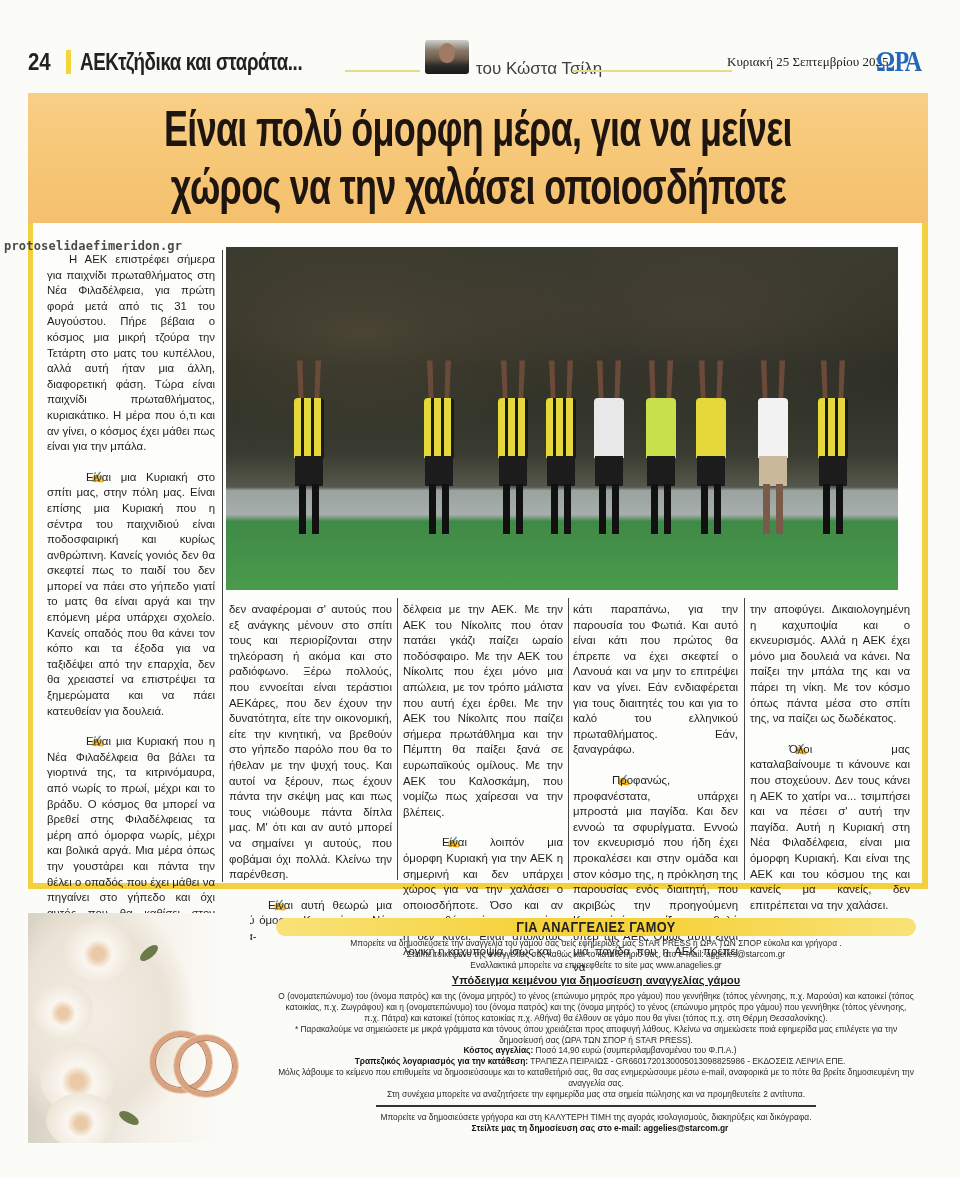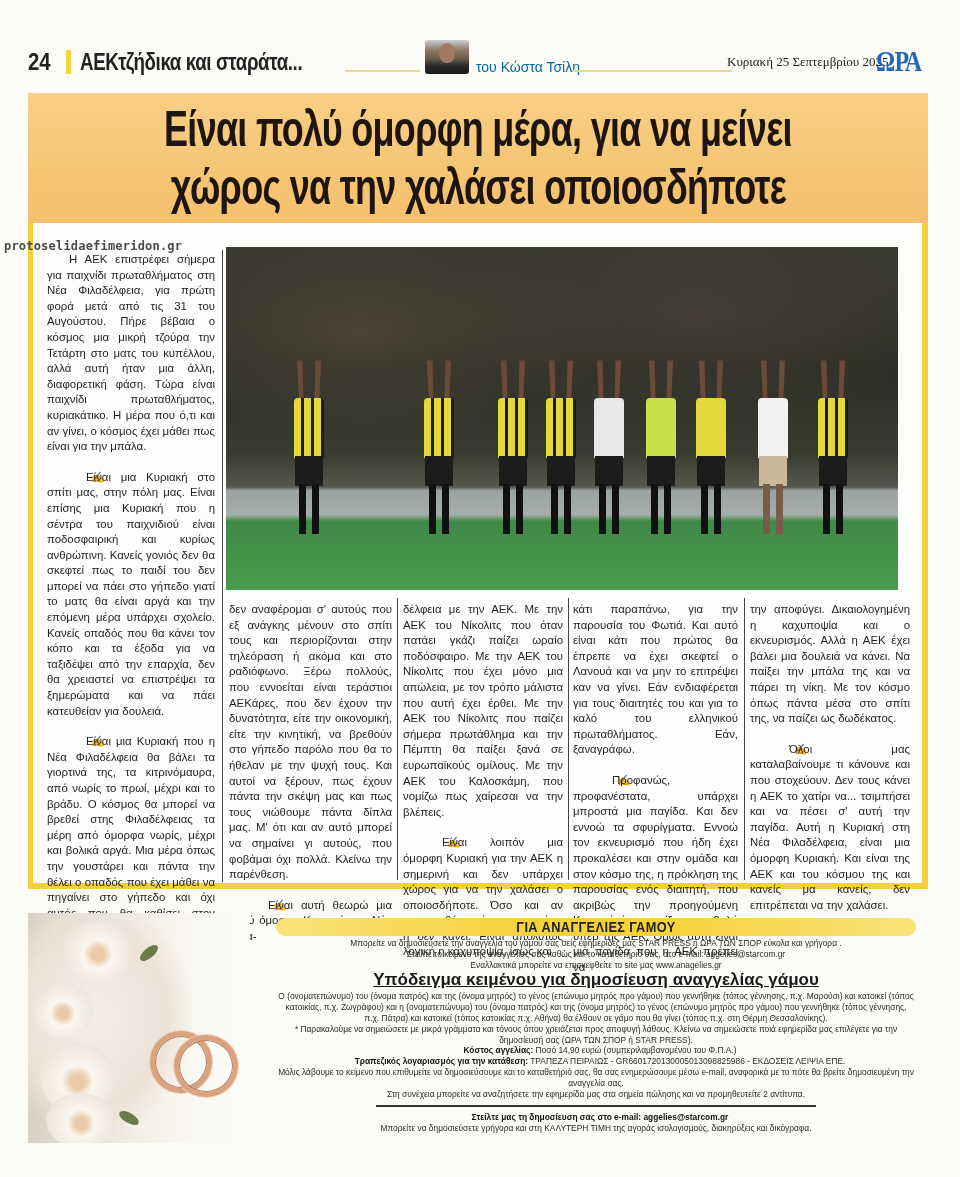--- a/index.html
+++ b/index.html
@@ -7,21 +7,21 @@
   body { position: relative; font-family: "Liberation Sans", sans-serif; color: #1a1a1a; }
 
   
   .header { position: absolute; left: 0; top: 40px; width: 960px; height: 48px; }
   .page-num { position: absolute; left: 28px; top: 8px; font-family: "Liberation Sans", sans-serif; font-weight: bold; font-size: 24px; color: #222; transform: scaleX(0.85); transform-origin: left; }
   .page-bar { position: absolute; left: 66px; top: 10px; width: 5px; height: 24px; background: #f5d63a; }
   .column-title { position: absolute; left: 80px; top: 8px; font-weight: bold; font-size: 24px; color: #222; transform: scaleX(0.78); transform-origin: left; letter-spacing: -0.5px; white-space: nowrap; }
   .rule-left { position: absolute; left: 345px; top: 30px; width: 75px; height: 2px; background: #e9d98a; }
   .author-photo { position: absolute; left: 425px; top: 0; width: 44px; height: 34px; border-radius: 3px; background: linear-gradient(180deg, #cfcfcf 0%, #8a7a6a 30%, #6a5a4a 55%, #2b2b2b 75%, #1a1a1a 100%); overflow: hidden; }
   .author-photo .face { position: absolute; left: 14px; top: 3px; width: 16px; height: 20px; border-radius: 50% 50% 45% 45%; background: #a07a62; }
-  .author-name { position: absolute; left: 476px; top: 19px; font-size: 14px; color: #0369a1; white-space: nowrap; }
+  .author-name { position: absolute; left: 476px; top: 19px; font-size: 17px; color: #404040; white-space: nowrap; }
   .rule-right { position: absolute; left: 572px; top: 30px; width: 160px; height: 2px; background: #e9d98a; }
   .issue-date { position: absolute; left: 727px; top: 14px; font-family: "Liberation Serif", serif; font-size: 13px; color: #222; white-space: nowrap; }
   .paper-logo { position: absolute; left: 876px; top: 4px; font-family: "Liberation Serif", serif; font-weight: bold; font-size: 30px; color: #2566b8; transform: scaleX(0.8); transform-origin: left; letter-spacing: -1px; }
 
   
   .frame { position: absolute; left: 28px; top: 93px; width: 900px; height: 796px; border: 6px solid #f4d03f; border-top: none; border-left-width: 5px; }
   .headline-banner { position: absolute; left: 28px; top: 93px; width: 900px; height: 130px; background: linear-gradient(180deg, #f8cf86 0%, #f6c777 50%, #f4c06d 100%); display: flex; flex-direction: column; align-items: center; justify-content: center; }
   .headline-line { font-weight: bold; font-size: 50px; line-height: 58px; color: #1e1410; transform: scaleX(0.72); white-space: nowrap; letter-spacing: -1px; }
 
   .content-bg { position: absolute; left: 33px; top: 223px; width: 889px; height: 660px; background: #fdfdfb; }
@@ -55,21 +55,21 @@
   
   .ad-image { position: absolute; left: 28px; top: 913px; width: 222px; height: 230px; background: radial-gradient(ellipse 60% 70% at 30% 45%, #f3ede4 0%, #ebe3d6 55%, transparent 75%), linear-gradient(90deg, #d8d2c4 0%, #f6f2ea 55%, #fbfbf8 90%); overflow: hidden; }
   .ad-image .rose { position: absolute; border-radius: 50%; background: radial-gradient(circle at 50% 55%, #e9c9a6 0 12%, #faf6f0 30%, #eee6d9 70%, #d9d0c0 100%); }
   .ad-image .leaf { position: absolute; width: 22px; height: 10px; border-radius: 50%; background: #6b7a4a; }
   .ring { position: absolute; border-radius: 50%; border: 5px solid #d9a37f; box-shadow: inset 0 0 0 1px #b07a5a, 0 0 0 1px #f1d0b5; }
 
   .ad-title-bar { position: absolute; left: 276px; top: 918px; width: 640px; height: 18px; background: linear-gradient(90deg, #f9e27a 0%, #f6d23a 40%, #f6d23a 60%, #f9e27a 100%); border-radius: 9px; }
   .ad-title { position: absolute; left: 276px; top: 918px; width: 640px; text-align: center; font-weight: bold; font-size: 15px; line-height: 18px; color: #222; letter-spacing: 0.5px; transform: scaleX(0.85); }
   .ad-body { position: absolute; left: 278px; top: 938px; width: 636px; font-size: 8.4px; line-height: 10.8px; text-align: center; color: #2a2a2a; }
   .ad-body b { color: #111; padding-left: 8px; }
-  .ad-subtitle { font-weight: bold; font-size: 17px; line-height: 16px; text-decoration: underline; margin: 2px 0 3px; color: #1a1a1a; }
+  .ad-subtitle { font-weight: bold; font-size: 11px; line-height: 16px; text-decoration: underline; margin: 2px 0 3px; color: #1a1a1a; }
   .ad-rule { width: 440px; height: 2px; background: #333; margin: 6px auto 5px; }
 </style>
 </head>
 <body>
 
 <div class="header">
   <div class="page-num">24</div>
   <div class="page-bar"></div>
   <div class="column-title">ΑΕΚτζήδικα και σταράτα...</div>
   <div class="rule-left"></div>
@@ -170,21 +170,21 @@
 </div>
 <div class="col-divider" style="left:568px;top:598px;height:282px;"></div>
 
 <div class="col col-4">
   <p>κάτι παραπάνω, για την παρουσία του Φωτιά. Και αυτό είναι κάτι που πρώτος θα έπρεπε να έχει σκεφτεί ο Λανουά και να μην το επιτρέψει καν να γίνει. Εάν ενδιαφέρεται για τους διαιτητές του και για το καλό του ελληνικού πρωταθλήματος. Εάν, ξαναγράφω.</p>
   <p class="lead"><span class="pen">✍</span><span>Προφανώς, προφανέστατα, υπάρχει μπροστά μια παγίδα. Και δεν εννοώ τα σφυρίγματα. Εννοώ τον εκνευρισμό που ήδη έχει προκαλέσει και στην ομάδα και στον κόσμο της, η πρόκληση της παρουσίας ενός διαιτητή, που ακριβώς την προηγούμενη Κυριακή έχει «πνίξει» αποβολή υπέρ της ΑΕΚ. Όμως αυτή είναι μια παγίδα που η ΑΕΚ πρέπει να</span></p>
 </div>
 <div class="col-divider" style="left:744px;top:598px;height:282px;"></div>
 
 <div class="col col-5">
-  <p>την αποφύγει. Δικαιολογημένη η καχυποψία και ο εκνευρισμός. Αλλά η ΑΕΚ έχει βάλει μια δουλειά να κάνει. Να παίξει την μπάλα της και να πάρει τη νίκη. Με τον κόσμο όπως πάντα μέσα στο σπίτι της, να παίζει ως δωδέκατος.</p>
+  <p>την αποφύγει. Δικαιολογημένη η καχυποψία και ο εκνευρισμός. Αλλά η ΑΕΚ έχει μόνο μια δουλειά να κάνει. Να παίξει την μπάλα της και να πάρει τη νίκη. Με τον κόσμο όπως πάντα μέσα στο σπίτι της, να παίζει ως δωδέκατος.</p>
   <p class="lead"><span class="pen">✍</span><span>Όλοι μας καταλαβαίνουμε τι κάνουνε και που στοχεύουν. Δεν τους κάνει η ΑΕΚ το χατίρι να... τσιμπήσει και να πέσει σ' αυτή την παγίδα. Αυτή η Κυριακή στη Νέα Φιλαδέλφεια, είναι μια όμορφη Κυριακή. Και είναι της ΑΕΚ και του κόσμου της και κανείς μα κανείς, δεν επιτρέπεται να την χαλάσει.</span></p>
 </div>
 
 <div class="ad-image">
   <div class="rose" style="left:35px;top:8px;width:70px;height:60px;"></div>
   <div class="rose" style="left:5px;top:70px;width:60px;height:55px;"></div>
   <div class="rose" style="left:12px;top:130px;width:75px;height:70px;"></div>
   <div class="rose" style="left:18px;top:180px;width:70px;height:55px;"></div>
   <div class="leaf" style="left:110px;top:35px;transform:rotate(-40deg);"></div>
   <div class="leaf" style="left:90px;top:200px;transform:rotate(30deg);"></div>
@@ -200,15 +200,15 @@
   <div>Στείλτε το κείμενο της αναγγελίας σας καθώς και το καταθετήριό σας, στο e-mail: aggelies@starcom.gr</div>
   <div>Εναλλακτικά μπορείτε να επισκεφθείτε το site μας www.anagelies.gr</div>
   <div class="ad-subtitle">Υπόδειγμα κειμένου για δημοσίευση αναγγελίας γάμου</div>
   <div>Ο (ονοματεπώνυμο) του (όνομα πατρός) και της (όνομα μητρός) το γένος (επώνυμο μητρός προ γάμου) που γεννήθηκε (τόπος γέννησης, π.χ. Μαρούσι) και κατοικεί (τόπος κατοικίας, π.χ. Ζωγράφου) και η (ονοματεπώνυμο) του (όνομα πατρός) και της (όνομα μητρός) το γένος (επώνυμο μητρός προ γάμου) που γεννήθηκε (τόπος γέννησης, π.χ. Πάτρα) και κατοικεί (τόπος κατοικίας π.χ. Αθήνα) θα έλθουν σε γάμο που θα γίνει (τόπος π.χ. στη Θέρμη Θεσσαλονίκης).</div>
   <div>* Παρακαλούμε να σημειώσετε με μικρά γράμματα και τόνους όπου χρειάζεται προς αποφυγή λάθους. Κλείνω να σημειώσετε ποιά εφημερίδα μας επιλέγετε για την δημοσίευσή σας (ΩΡΑ ΤΩΝ ΣΠΟΡ ή STAR PRESS).</div>
   <div><b>Κόστος αγγελίας:</b> <span>Ποσό 14,90 ευρώ (συμπεριλαμβανομένου του Φ.Π.Α.)</span></div>
   <div><b>Τραπεζικός λογαριασμός για την κατάθεση:</b> <span>ΤΡΑΠΕΖΑ ΠΕΙΡΑΙΩΣ - GR6601720130005013098825986 - ΕΚΔΟΣΕΙΣ ΛΕΙΨΙΑ ΕΠΕ.</span></div>
   <div>Μόλις λάβουμε το κείμενο που επιθυμείτε να δημοσιεύσουμε και το καταθετήριό σας, θα σας ενημερώσουμε μέσω e-mail, αναφορικά με το πότε θα βρείτε δημοσιευμένη την αναγγελία σας.</div>
   <div>Στη συνέχεια μπορείτε να αναζητήσετε την εφημερίδα μας στα σημεία πώλησης και να προμηθευτείτε 2 αντίτυπα.</div>
   <div class="ad-rule"></div>
+  <div>Μπορείτε να δημοσιεύσετε γρήγορα και στη ΚΑΛΥΤΕΡΗ ΤΙΜΗ της αγοράς ισολογισμούς, διακηρύξεις και δικόγραφα.</div>
   <div><b>Στείλτε μας τη δημοσίευση σας στο e-mail: aggelies@starcom.gr</b></div>
-  <div>Μπορείτε να δημοσιεύσετε γρήγορα και στη ΚΑΛΥΤΕΡΗ ΤΙΜΗ της αγοράς ισολογισμούς, διακηρύξεις και δικόγραφα.</div>
 </div>
 
 </body></html>

